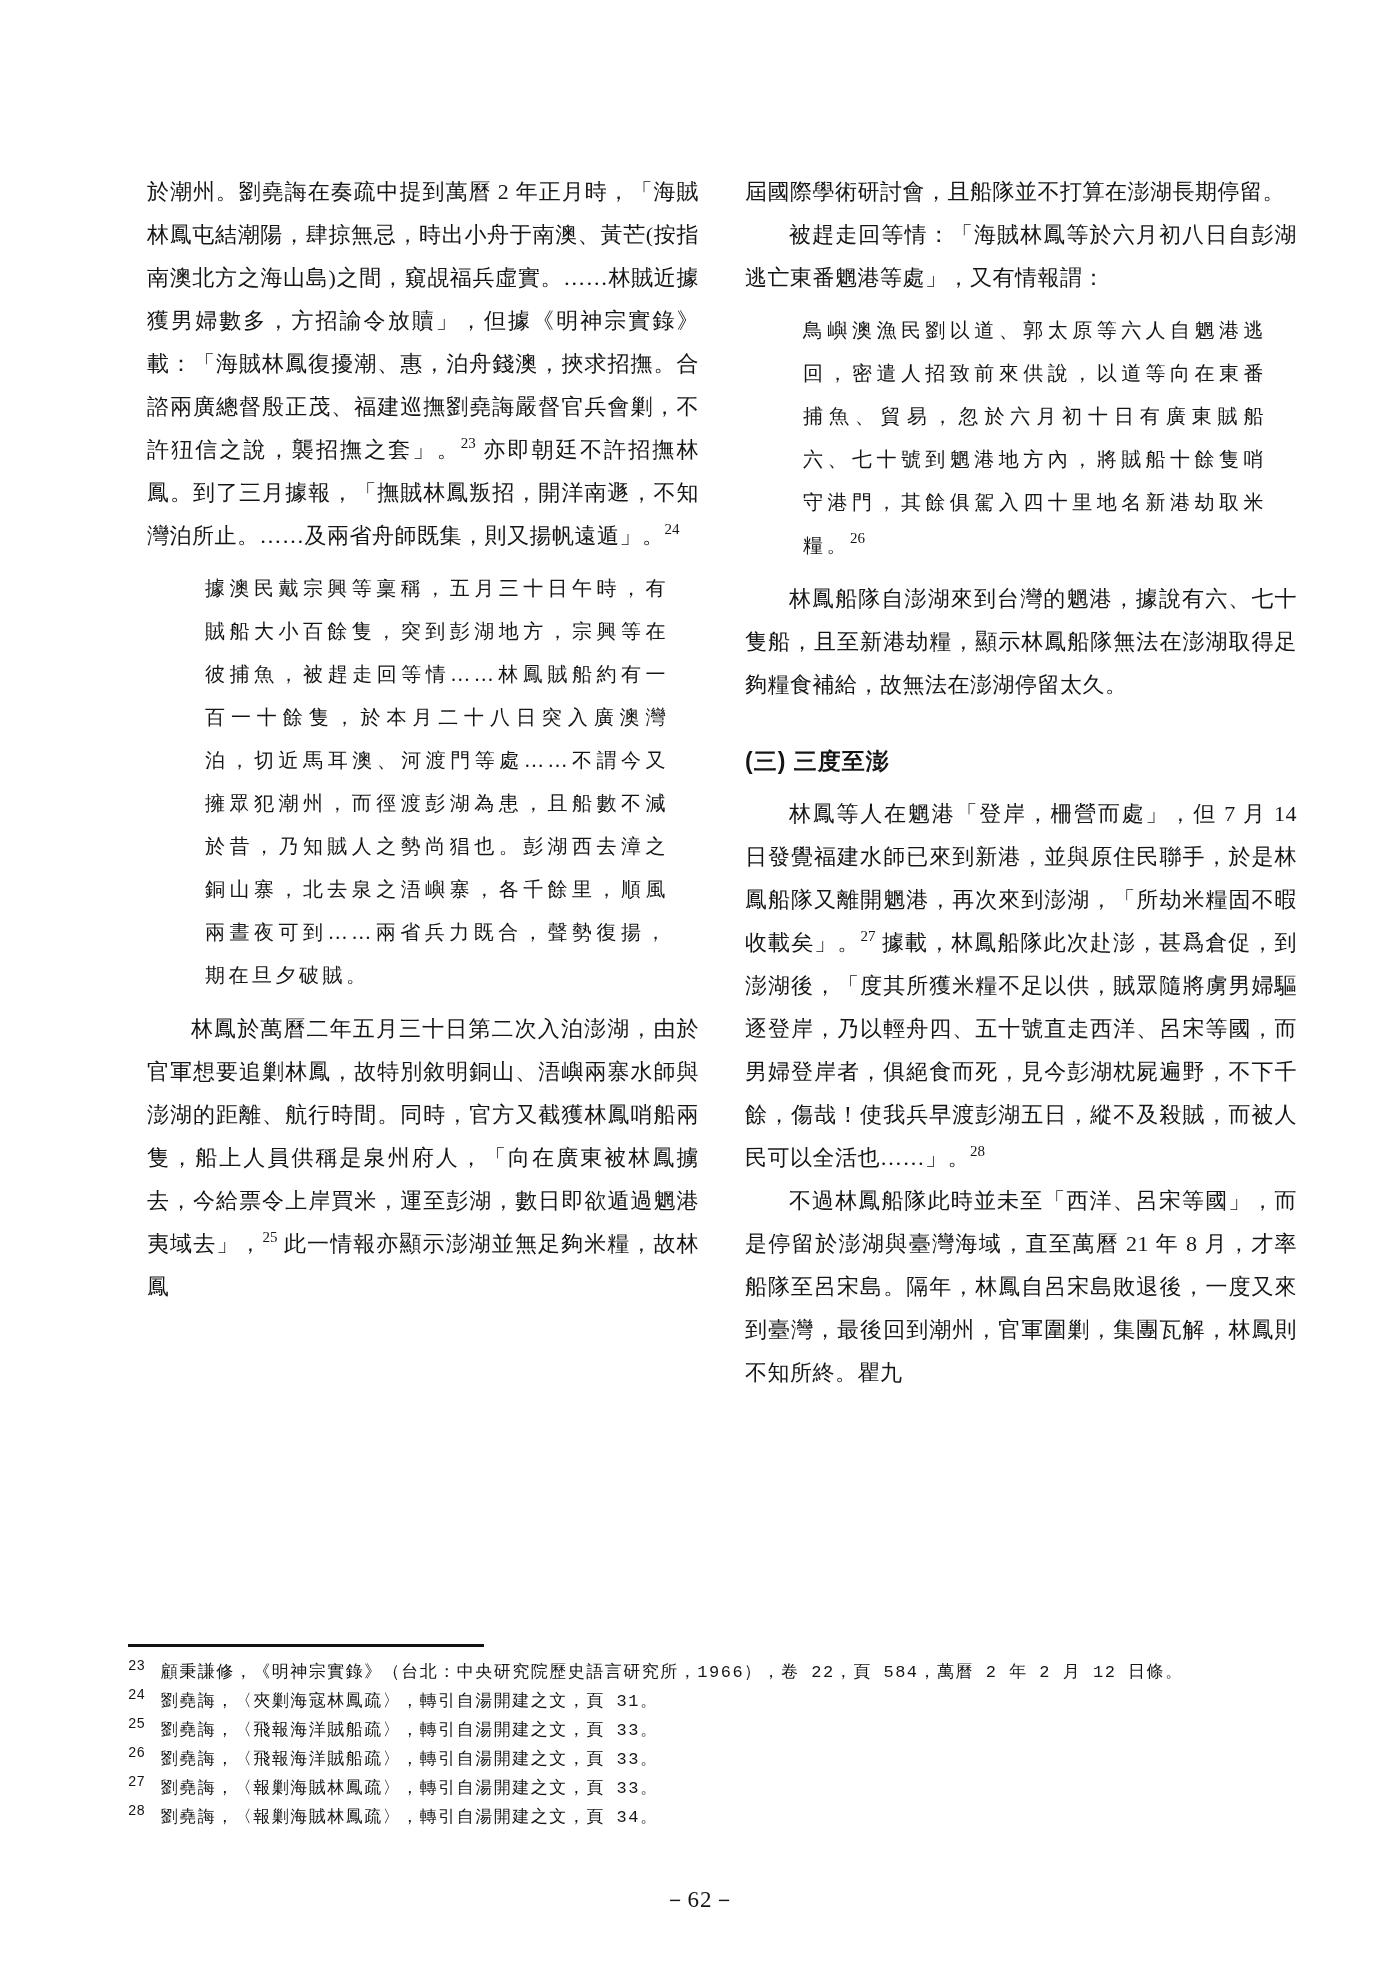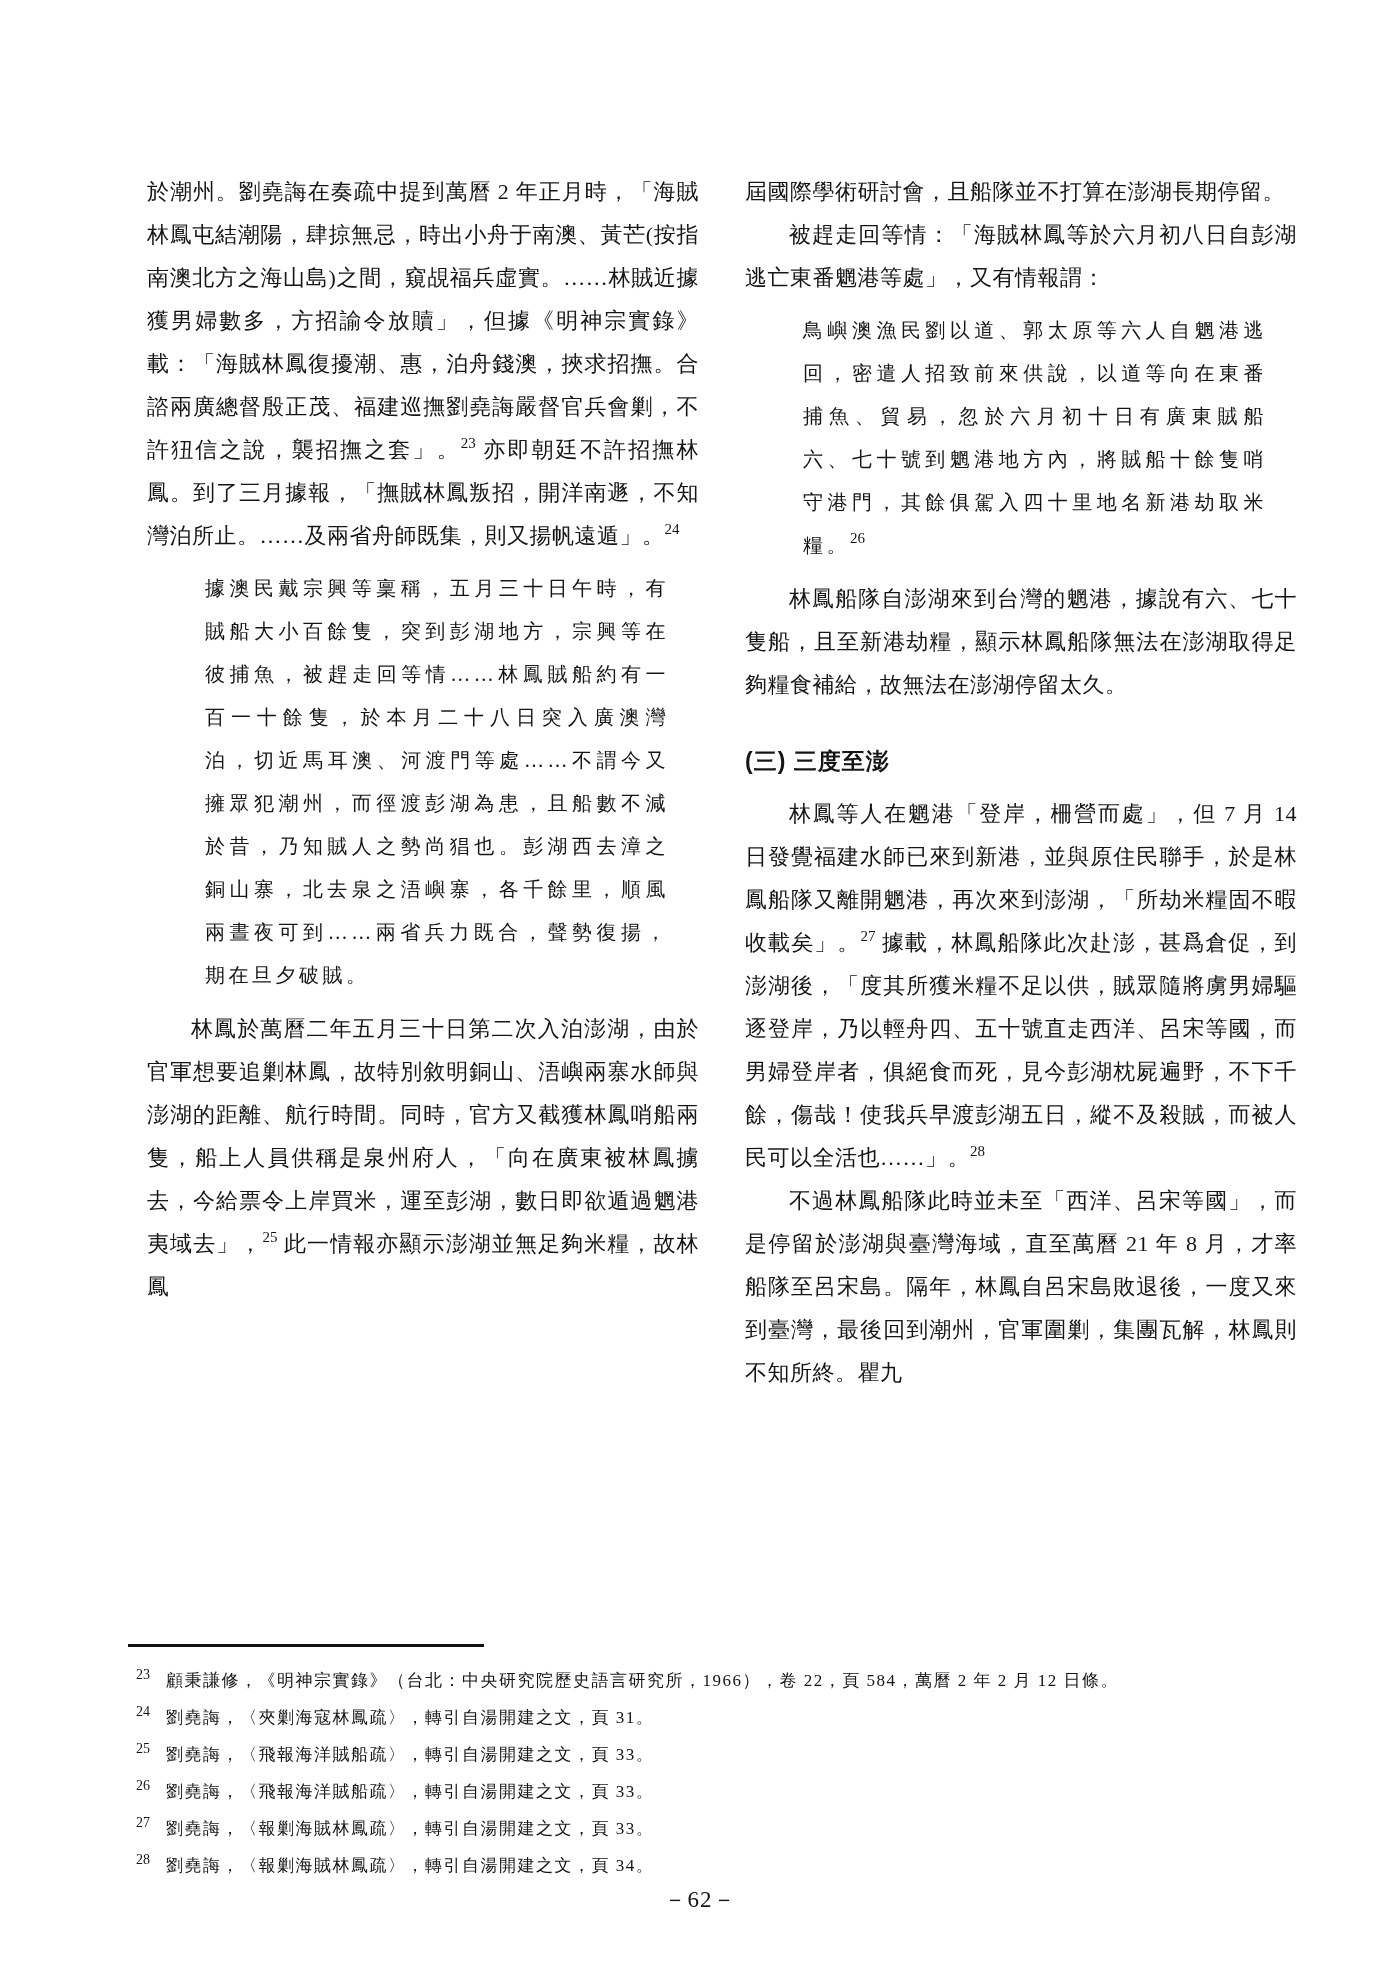--- a/index.html
+++ b/index.html
@@ -69,21 +69,22 @@
   .footnotes{
     position:absolute;
     top:1658px;left:128px;right:100px;
     font-size:17px;
     line-height:29px;
     letter-spacing:1.5px;
   }
   .footnote{
     padding-left:44px;
     text-indent:-44px;
-    margin:8px;
+    margin:0;
+    font-family:Liberation Mono, monospace;
   }
   .footnote sup.fnnum{
     font-size:14px;
     line-height:0;
     vertical-align:super;
     margin-right:16px;
     letter-spacing:0;
   }
   .page-number{
     position:absolute;

